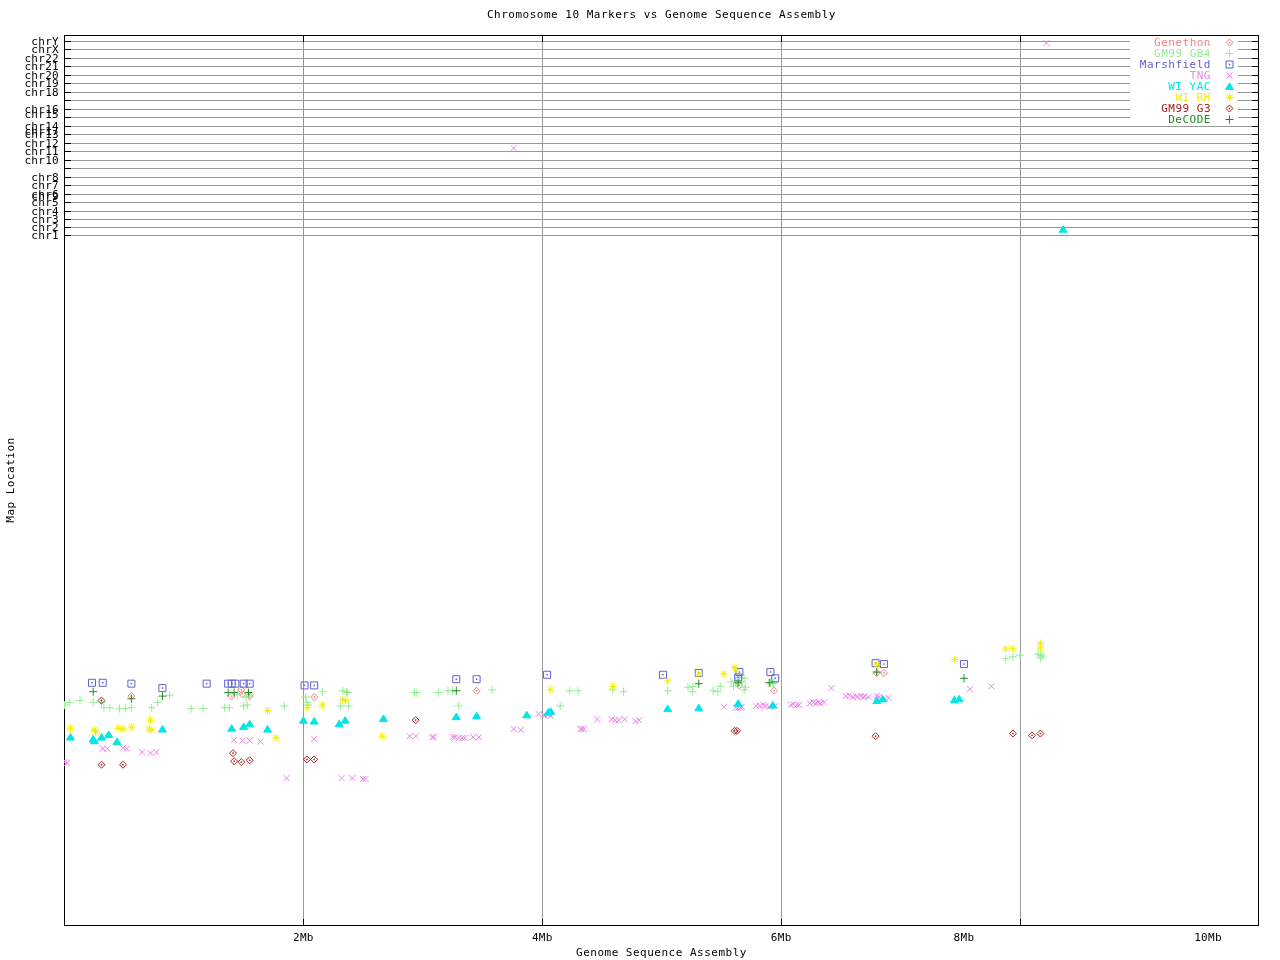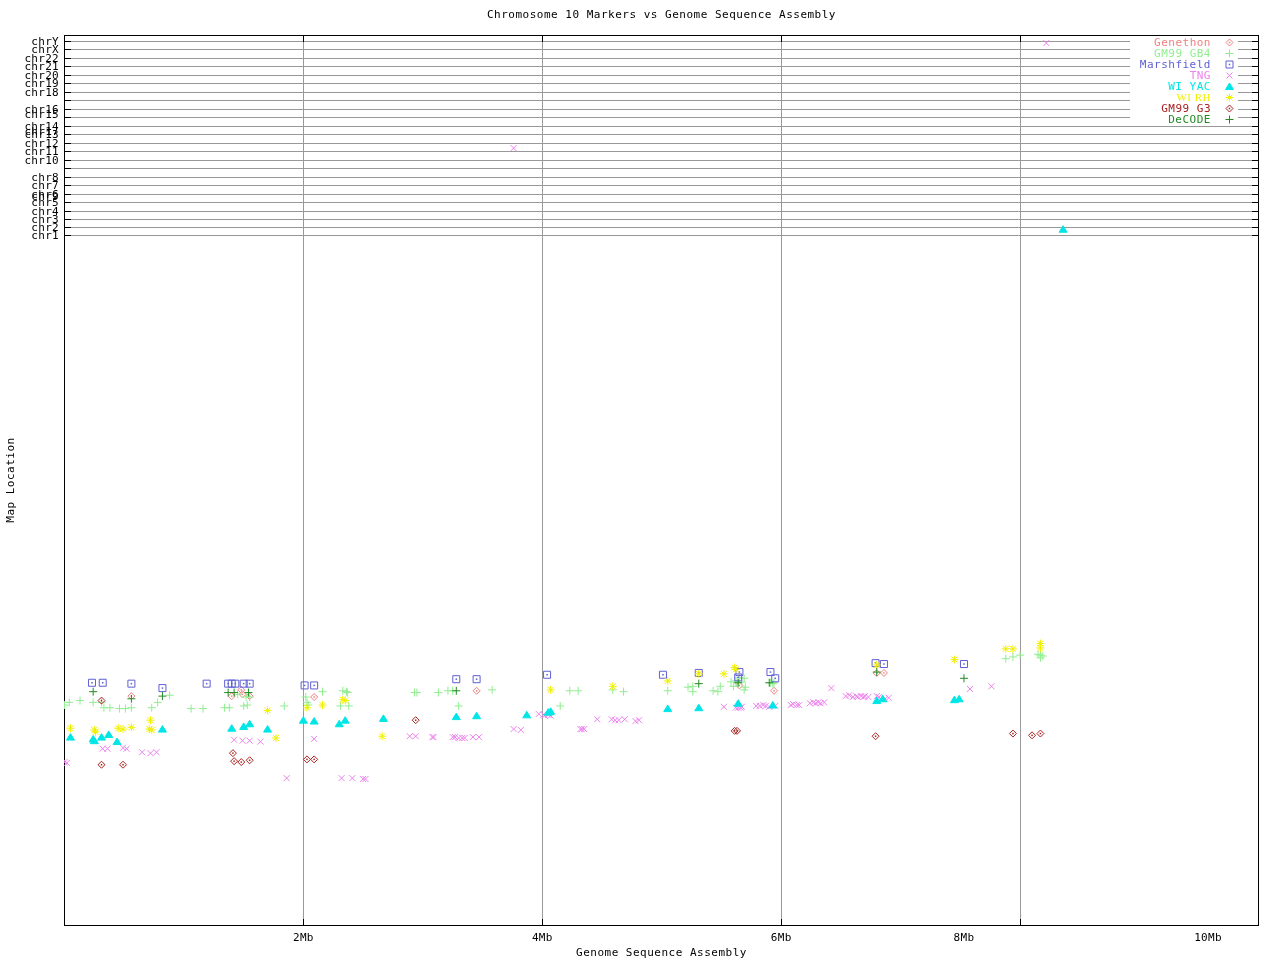--- a/index.html
+++ b/index.html
@@ -1091,21 +1091,21 @@
     </div>
     <div class="legend-row">
       <span style="color: rgb(0, 230, 230);">WI YAC</span>
       <svg class="legend-marker" width="13" height="11" viewBox="0 0 13 11">
         <g transform="translate(6.5,5.5)">
           <path stroke="#00e6e6" fill="#00e6e6" stroke-width="1" d="M0,-3.5 L4,3 L-4,3 Z"></path>
         </g>
       </svg>
     </div>
     <div class="legend-row">
-      <span style="color: rgb(240, 240, 0); font-family: Liberation Serif, serif;">WI RH</span>
+      <span style="color: rgb(240, 240, 0);">WI RH</span>
       <svg class="legend-marker" width="13" height="11" viewBox="0 0 13 11">
         <g transform="translate(6.5,5.5)">
           <path stroke="#f0f000" fill="none" stroke-width="1" d="M-4,0 H4 M0,-4 V4 M-3,-3 L3,3 M-3,3 L3,-3"></path>
         </g>
       </svg>
     </div>
     <div class="legend-row">
       <span style="color: rgb(170, 34, 34);">GM99 G3</span>
       <svg class="legend-marker" width="13" height="11" viewBox="0 0 13 11">
         <g transform="translate(6.5,5.5)">

